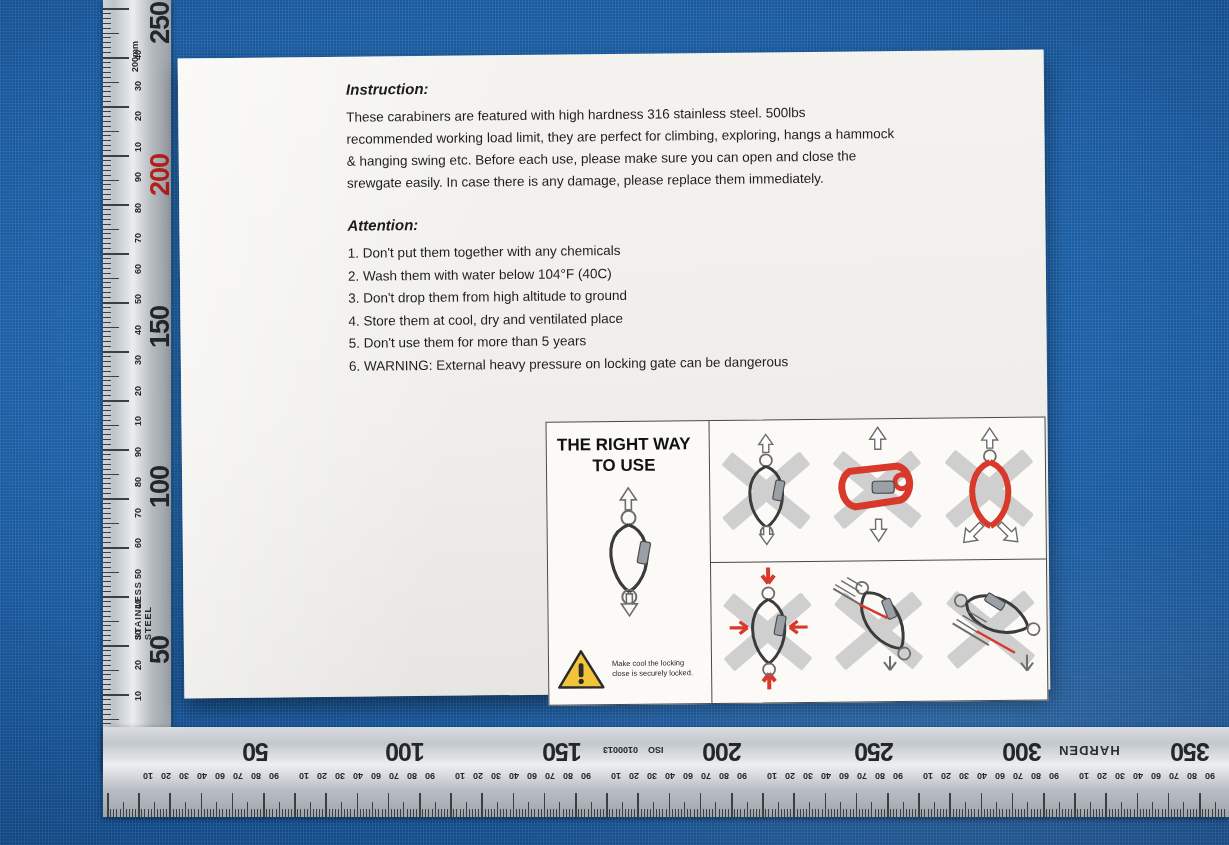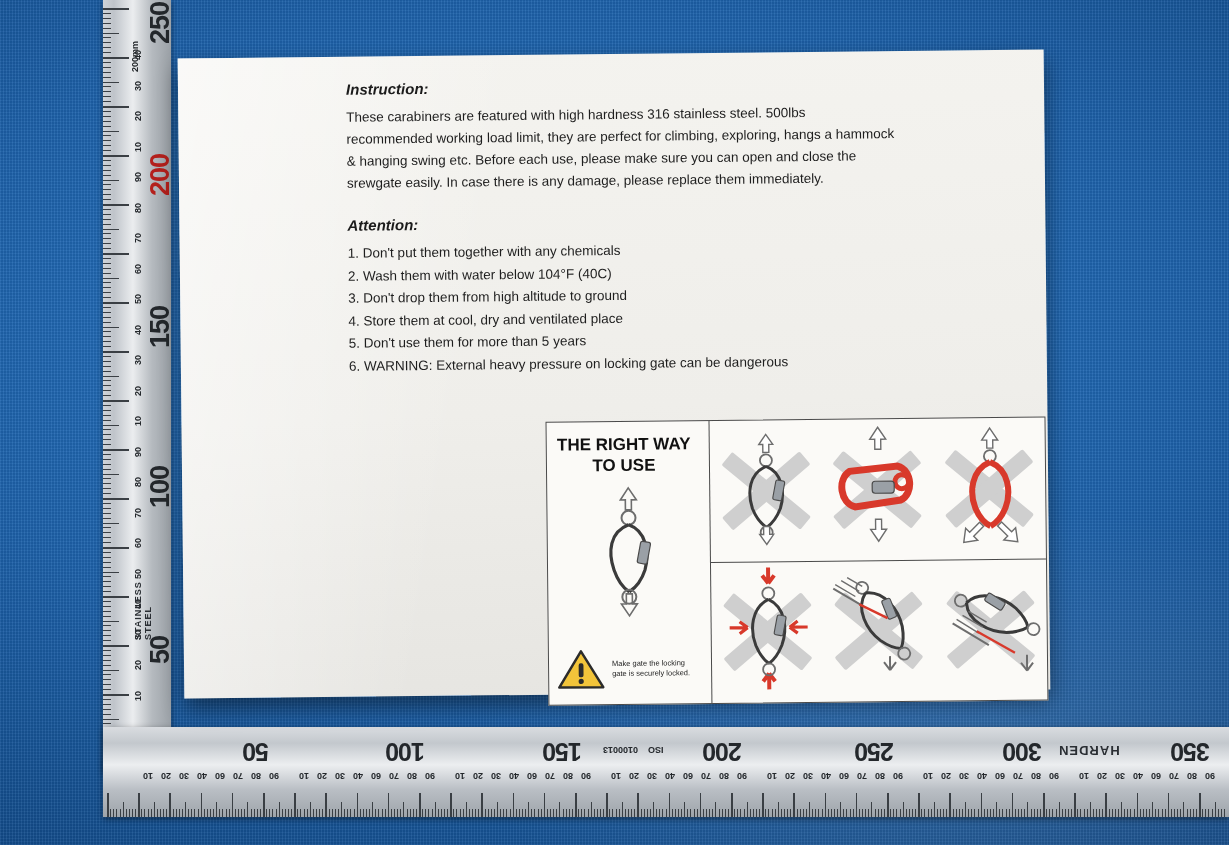--- a/index.html
+++ b/index.html
@@ -790,22 +790,22 @@
             </svg>
           </div>
 
           <div class="warnbox">
             <svg class="tri" viewBox="0 0 48 42">
               <path d="M24 3 L46 39 L2 39 Z" fill="#f2c43a" stroke="#2b2b2b" stroke-width="2.5" stroke-linejoin="round"></path>
               <rect x="21.6" y="15" width="4.8" height="14" rx="2" fill="#2b2b2b"></rect>
               <circle cx="24" cy="33" r="2.6" fill="#2b2b2b"></circle>
             </svg>
             <div class="warntxt">
-              <div>Make gate the locking</div>
-              <div>gate is securely locked.</div>
+              <div>Make cool the locking</div>
+              <div>close is securely locked.</div>
             </div>
           </div>
         </div>
 
         <div class="dg-right">
 
           <div class="dg-row top">
 
             <div class="dg-cell c1">
               <div class="bigX">

